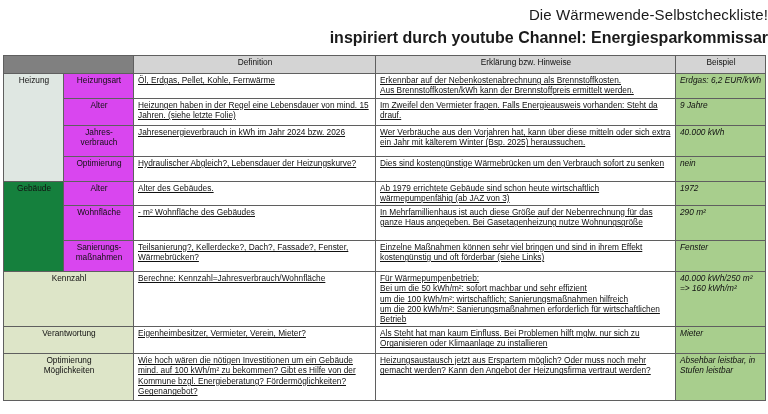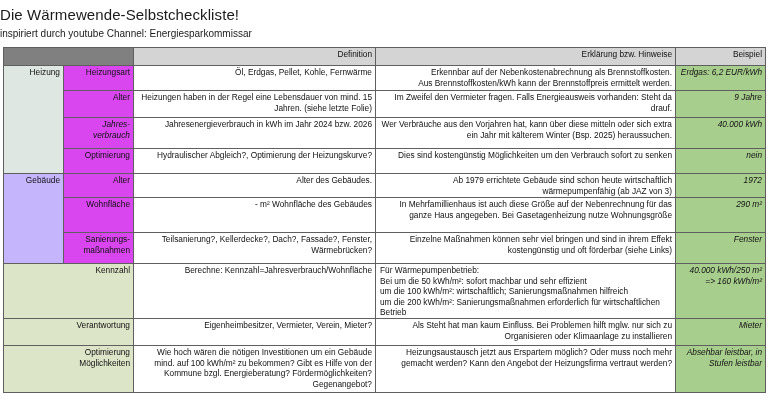--- a/index.html
+++ b/index.html
@@ -15,54 +15,54 @@
     overflow: hidden;
   }
   .slide {
     width: 768px;
     height: 414px;
     position: relative;
     box-sizing: border-box;
     background: #ffffff;
   }
   .title-block {
-    text-align: left;
+    text-align: right;
     padding-top: 6px;
+    margin-left: 41px;
   }
   .slide-title {
     font-size: 15px;
     font-weight: 400;
     letter-spacing: 0.1px;
     color: #1a1a1a;
     line-height: 1.25;
   }
   .slide-subtitle {
-    font-size: 10px;
-    font-weight: 400;
+    font-size: 16px;
+    font-weight: 700;
     color: #1a1a1a;
     margin-top: 3px;
     line-height: 1.25;
   }
   table.checklist {
     border-collapse: collapse;
     table-layout: fixed;
     width: 762px;
     margin-left: 3px;
     margin-top: 7px;
   }
   table.checklist td, table.checklist th {
     border: 1px solid #5f5f5f;
     vertical-align: top;
     padding: 1px 3px 1px 4px;
     font-size: 8.3px;
     line-height: 1.26;
     font-weight: 400;
     color: #111;
     overflow: hidden;
-    text-align: right;
   }
   th.hdr {
     background: #d4d4d4;
     text-align: center;
     font-weight: bold;
     font-size: 9.3px;
     vertical-align: middle;
     padding: 2px 3px;
     height: 15px;
   }
@@ -80,30 +80,31 @@
   td.sub {
     text-align: center;
     vertical-align: middle;
     font-weight: bold;
     font-size: 8.7px;
     background: #d946ef;
     padding: 2px 1px;
   }
   td.def, td.expl {
     background: #ffffff;
+    text-decoration: underline;
   }
   td.expl.center {
     text-align: left;
   }
   td.ex {
     background: #a8ce8d;
     font-style: italic;
   }
   .cat-heizung { background: #dfe7e2; margin-top: 30px; }
-  .cat-gebaeude { background: #c4b5fd; }
+  .cat-gebaeude { background: #15803d; }
   .cat-green { background: #dde5c8; margin-left: 48px; }
   .nowrapline { white-space: pre-line; }
 </style>
 </head>
 <body>
 
 <div class="slide">
 
   <div class="title-block">
     <div class="slide-title">Die Wärmewende-Selbstcheckliste!</div>
@@ -136,30 +137,30 @@
 Aus Brennstoffkosten/kWh kann der Brennstoffpreis ermittelt werden.</td>
         <td class="ex">Erdgas: 6,2 EUR/kWh</td>
       </tr>
       <tr>
         <td class="sub nowrapline" style="height:24px">Alter</td>
         <td class="def">Heizungen haben in der Regel eine Lebensdauer von mind. 15 Jahren. (siehe letzte Folie)</td>
         <td class="expl">Im Zweifel den Vermieter fragen. Falls Energieausweis vorhanden: Steht da drauf.</td>
         <td class="ex">9 Jahre</td>
       </tr>
       <tr>
-        <td class="sub nowrapline" style="height: 28px; white-space: pre-line; font-style: italic;">Jahres-
+        <td class="sub nowrapline" style="height: 28px; white-space: pre-line;">Jahres-
 verbrauch</td>
         <td class="def">Jahresenergieverbrauch in kWh im Jahr 2024 bzw. 2026</td>
         <td class="expl">Wer Verbräuche aus den Vorjahren hat, kann über diese mitteln oder sich extra ein Jahr mit kälterem Winter (Bsp. 2025) heraussuchen.</td>
         <td class="ex">40.000 kWh</td>
       </tr>
       <tr>
         <td class="sub" style="height:22px">Optimierung</td>
-        <td class="def">Hydraulischer Abgleich?, Optimierung der Heizungskurve?</td>
-        <td class="expl">Dies sind kostengünstig Möglichkeiten um den Verbrauch sofort zu senken</td>
+        <td class="def">Hydraulischer Abgleich?, Lebensdauer der Heizungskurve?</td>
+        <td class="expl">Dies sind kostengünstige Wärmebrücken um den Verbrauch sofort zu senken</td>
         <td class="ex">nein</td>
       </tr>
 
       <tr>
         <td class="cat cat-gebaeude" rowspan="3">Gebäude</td>
         <td class="sub" style="height:20px">Alter</td>
         <td class="def"> Alter des Gebäudes.</td>
         <td class="expl">Ab 1979 errichtete Gebäude sind schon heute wirtschaftlich wärmepumpenfähig (ab JAZ von 3)</td>
         <td class="ex"> 1972</td>
       </tr>

